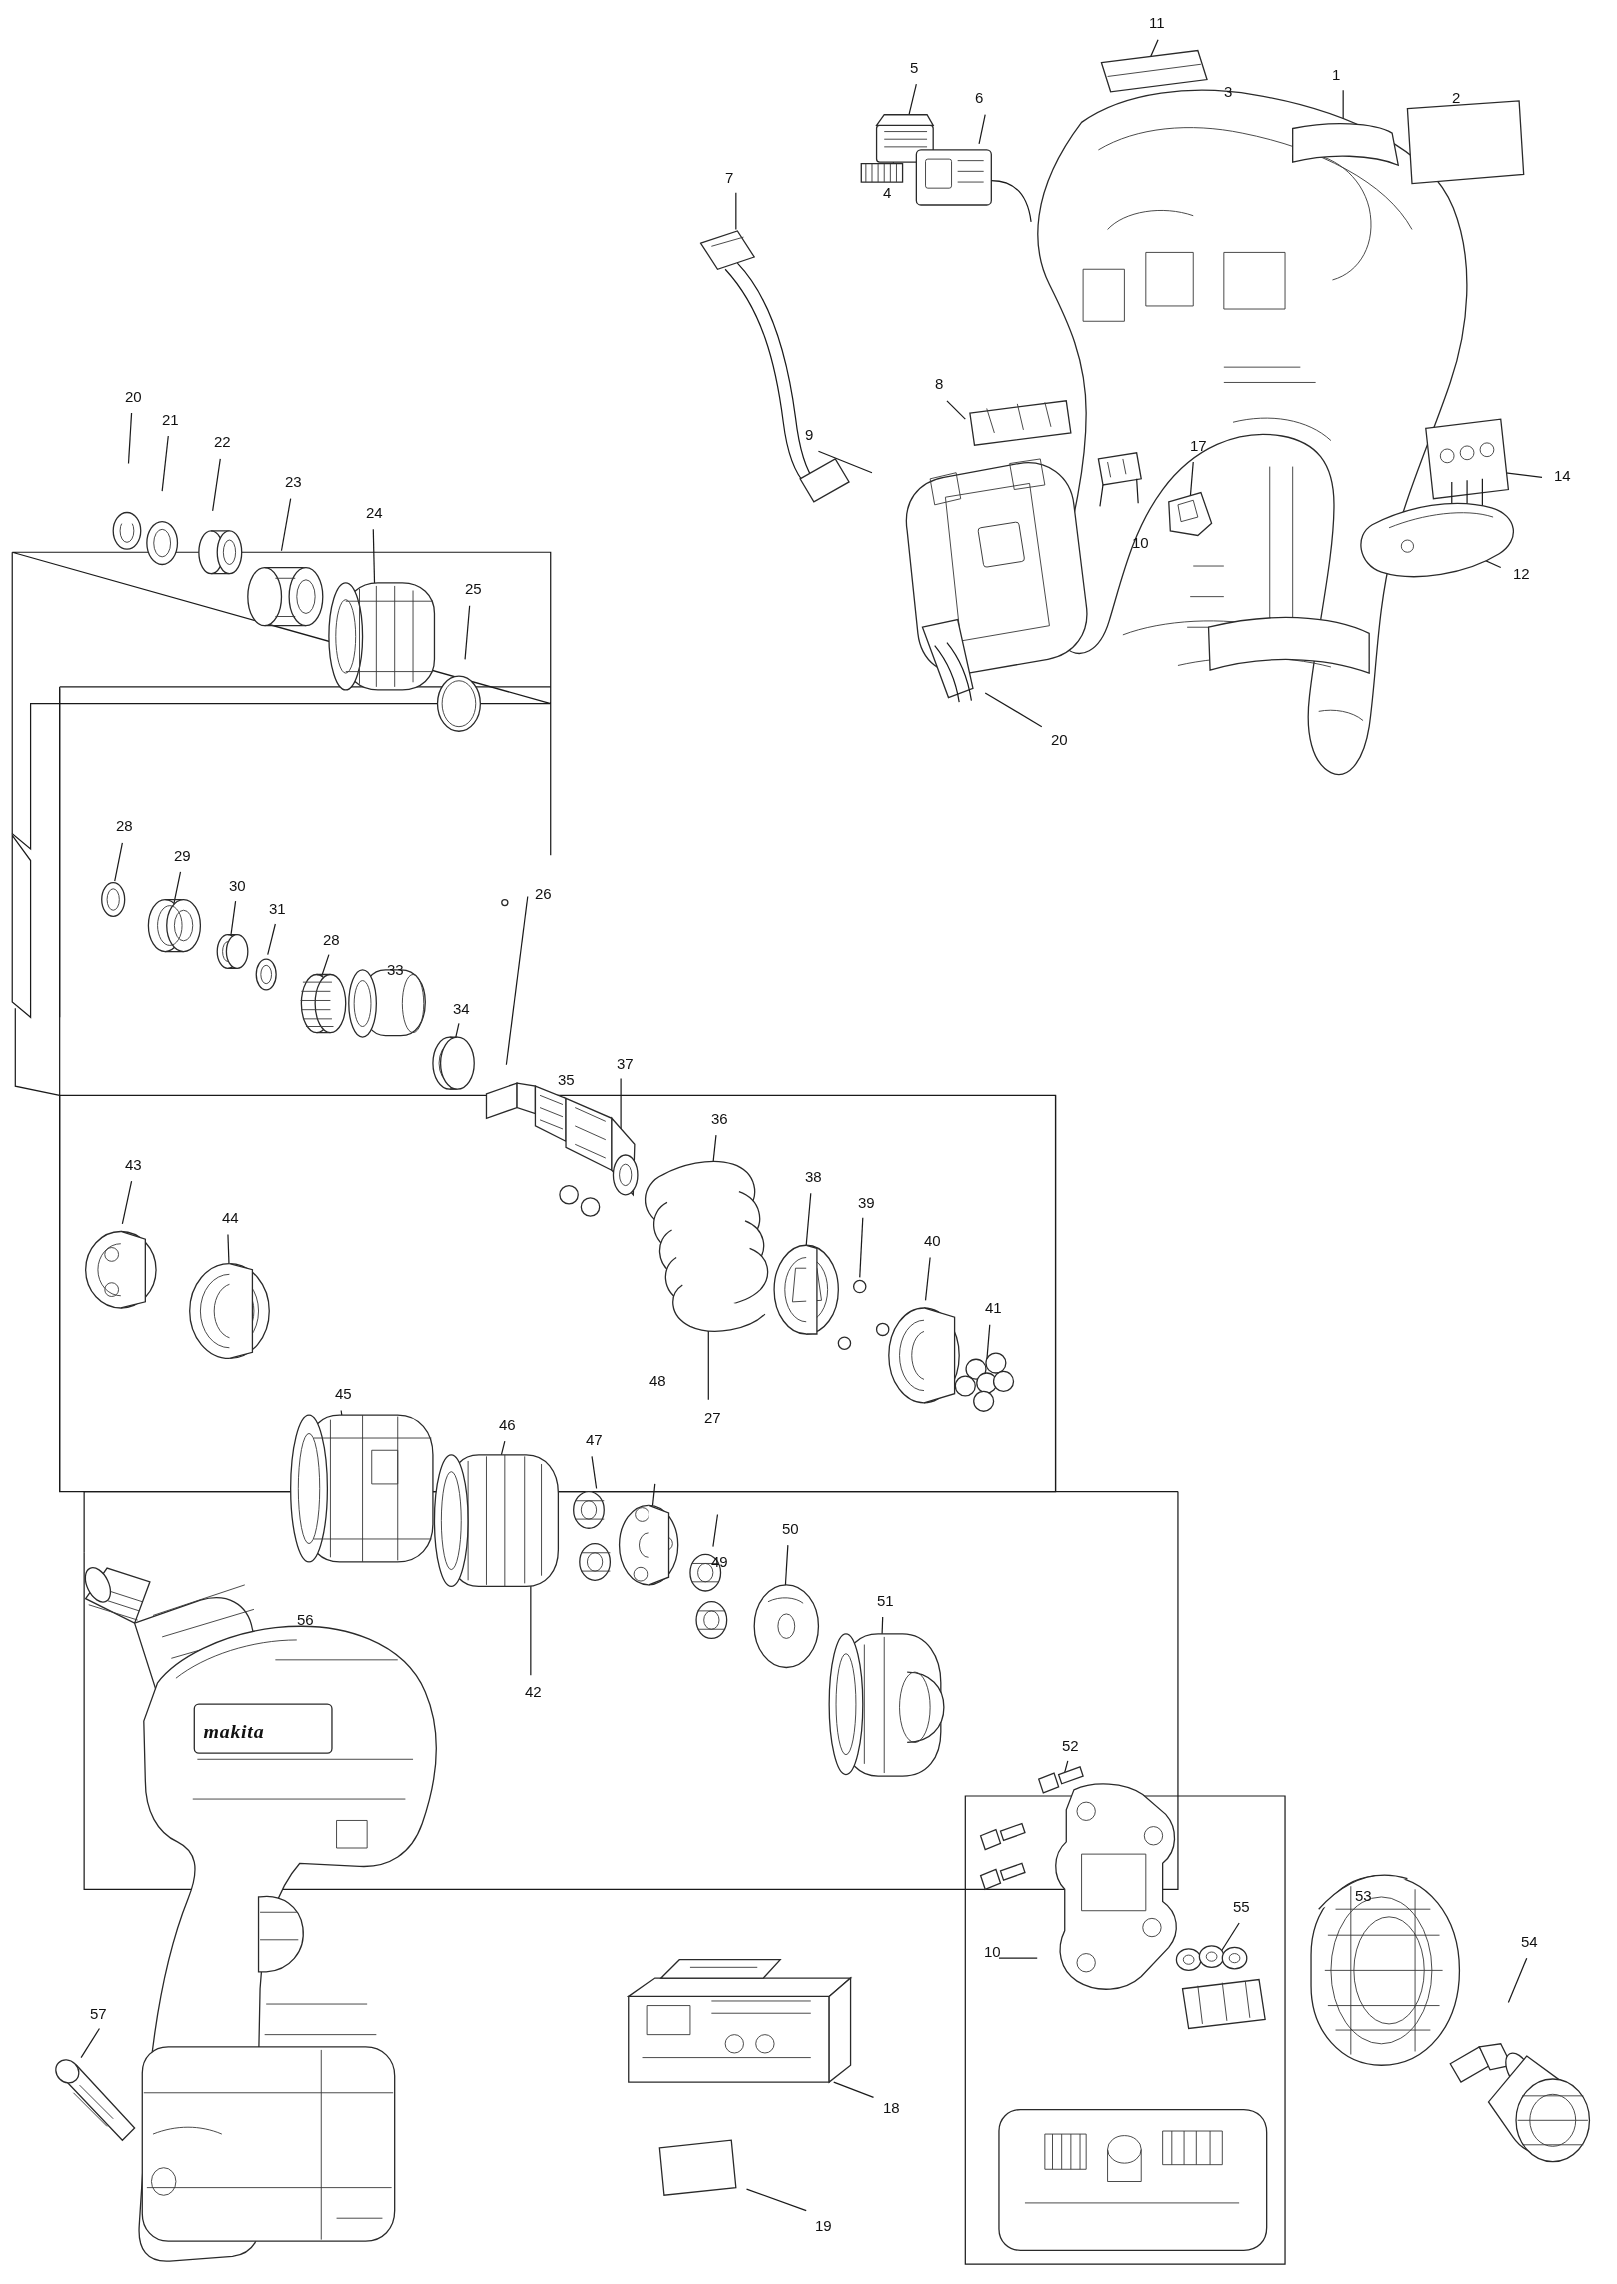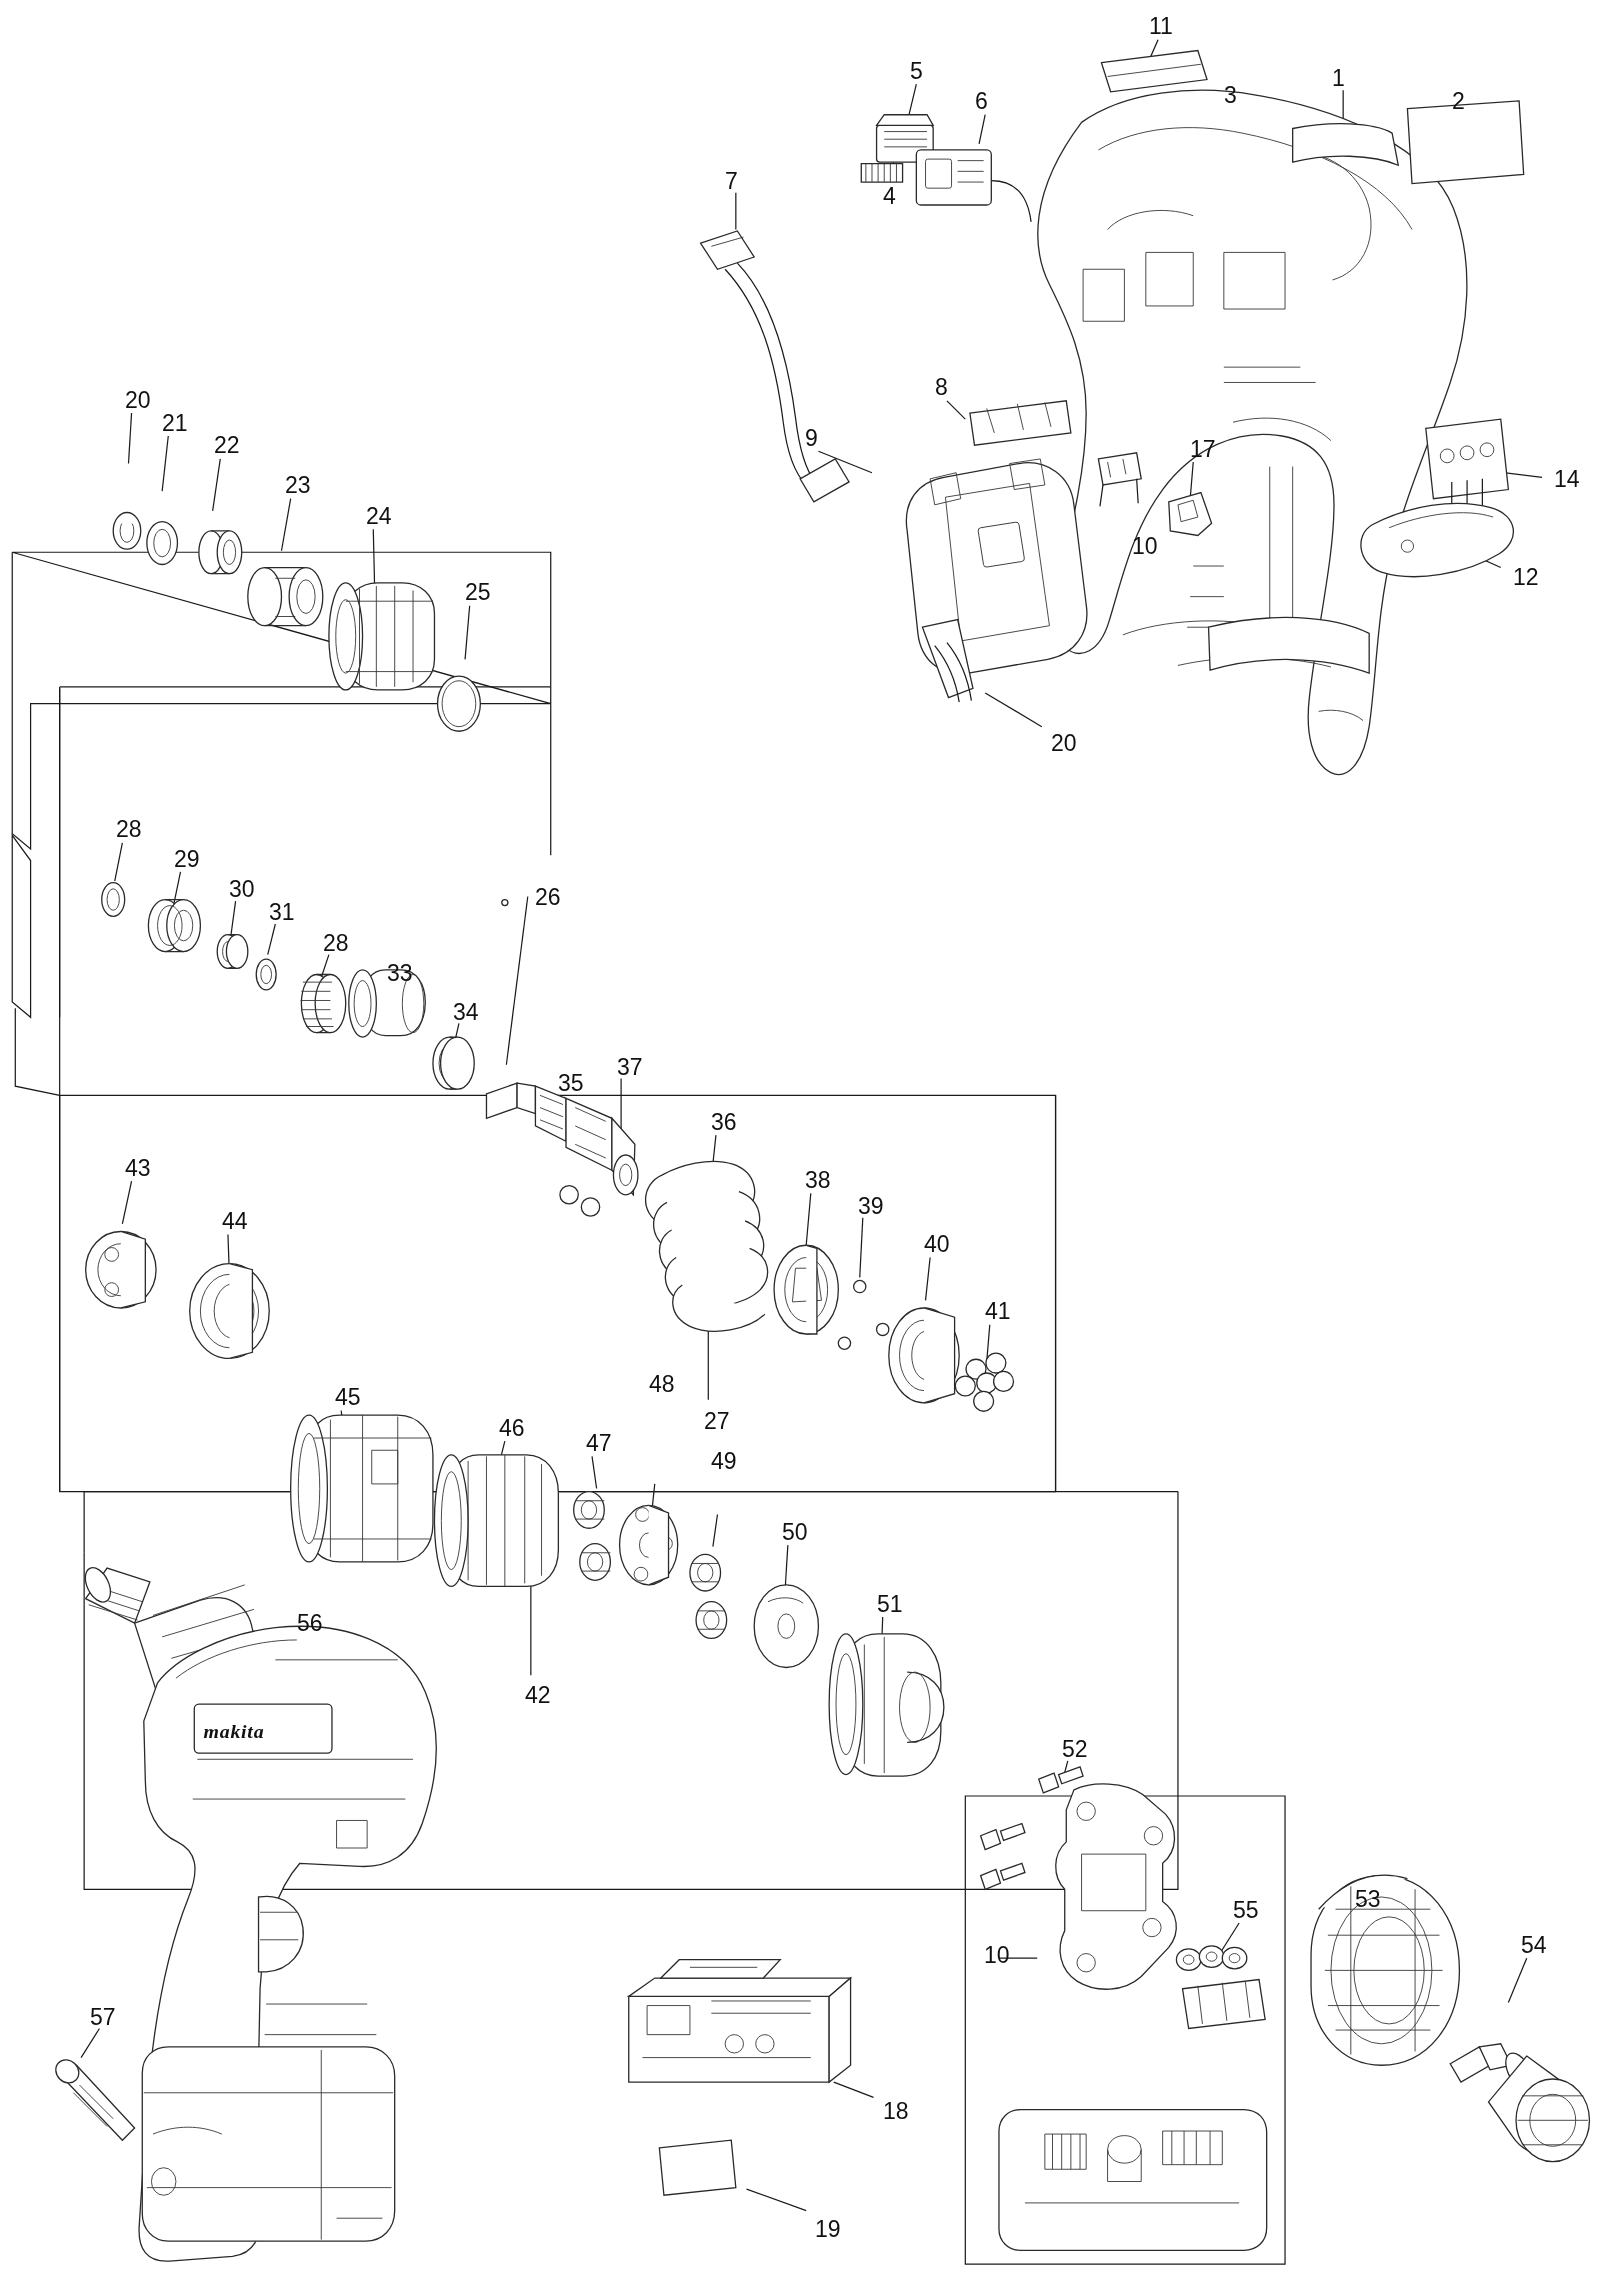--- a/index.html
+++ b/index.html
@@ -1,18 +1,18 @@
 <!DOCTYPE html>
 <html style="font-size:12.2px"><head>
 <meta charset="utf-8">
 <style>
   html,body{margin:0;padding:0;background:#ffffff;}
   body{width:1617px;height:2284px;position:relative;font-family:"Liberation Sans",sans-serif;overflow:hidden;}
   #sheet{position:absolute;left:0;top:0;width:1617px;height:2284px;}
-  .callout{position:absolute;font-family:"Liberation Sans",sans-serif;font-size:23px;color:#111;font-weight:400;line-height:1;white-space:nowrap;}
+  .callout{position:absolute;font-family:"Liberation Sans",sans-serif;font-size:15px;color:#111;font-weight:400;line-height:1;white-space:nowrap;}
   svg{position:absolute;left:0;top:0;width:1617px;height:2284px;overflow:visible;}
   .ln{stroke:#1a1a1a;stroke-width:1.6;fill:none;}
   .grp{stroke:#1a1a1a;stroke-width:1.6;fill:none;}
   .bdy{stroke:#2a2a2a;stroke-width:1.7;fill:#ffffff;}
   .bdy2{stroke:#3a3a3a;stroke-width:1.2;fill:none;}
   .fillw{fill:#ffffff;}
   .logo{font-family:"Liberation Serif",serif;font-style:italic;font-weight:bold;font-size:26px;fill:#111;letter-spacing:1px;}
 </style>
 </head>
 <body>
@@ -586,21 +586,21 @@
   <span class="callout" style="left:858px;top:1195px">39</span>
   <span class="callout" style="left:924px;top:1233px">40</span>
   <span class="callout" style="left:985px;top:1300px">41</span>
   <span class="callout" style="left:525px;top:1684px">42</span>
   <span class="callout" style="left:125px;top:1157px">43</span>
   <span class="callout" style="left:222px;top:1210px">44</span>
   <span class="callout" style="left:335px;top:1386px">45</span>
   <span class="callout" style="left:499px;top:1417px">46</span>
   <span class="callout" style="left:586px;top:1432px">47</span>
   <span class="callout" style="left:649px;top:1373px">48</span>
-  <span class="callout" style="left:711px;top:1450px">49</span>
+  <span class="callout" style="left:711px;top:1554px">49</span>
   <span class="callout" style="left:782px;top:1521px">50</span>
   <span class="callout" style="left:877px;top:1593px">51</span>
   <span class="callout" style="left:1062px;top:1738px">52</span>
   <span class="callout" style="left:1355px;top:1888px">53</span>
   <span class="callout" style="left:1521px;top:1934px">54</span>
   <span class="callout" style="left:1233px;top:1899px">55</span>
   <span class="callout" style="left:297px;top:1612px">56</span>
   <span class="callout" style="left:90px;top:2006px">57</span>
 </div>
 

